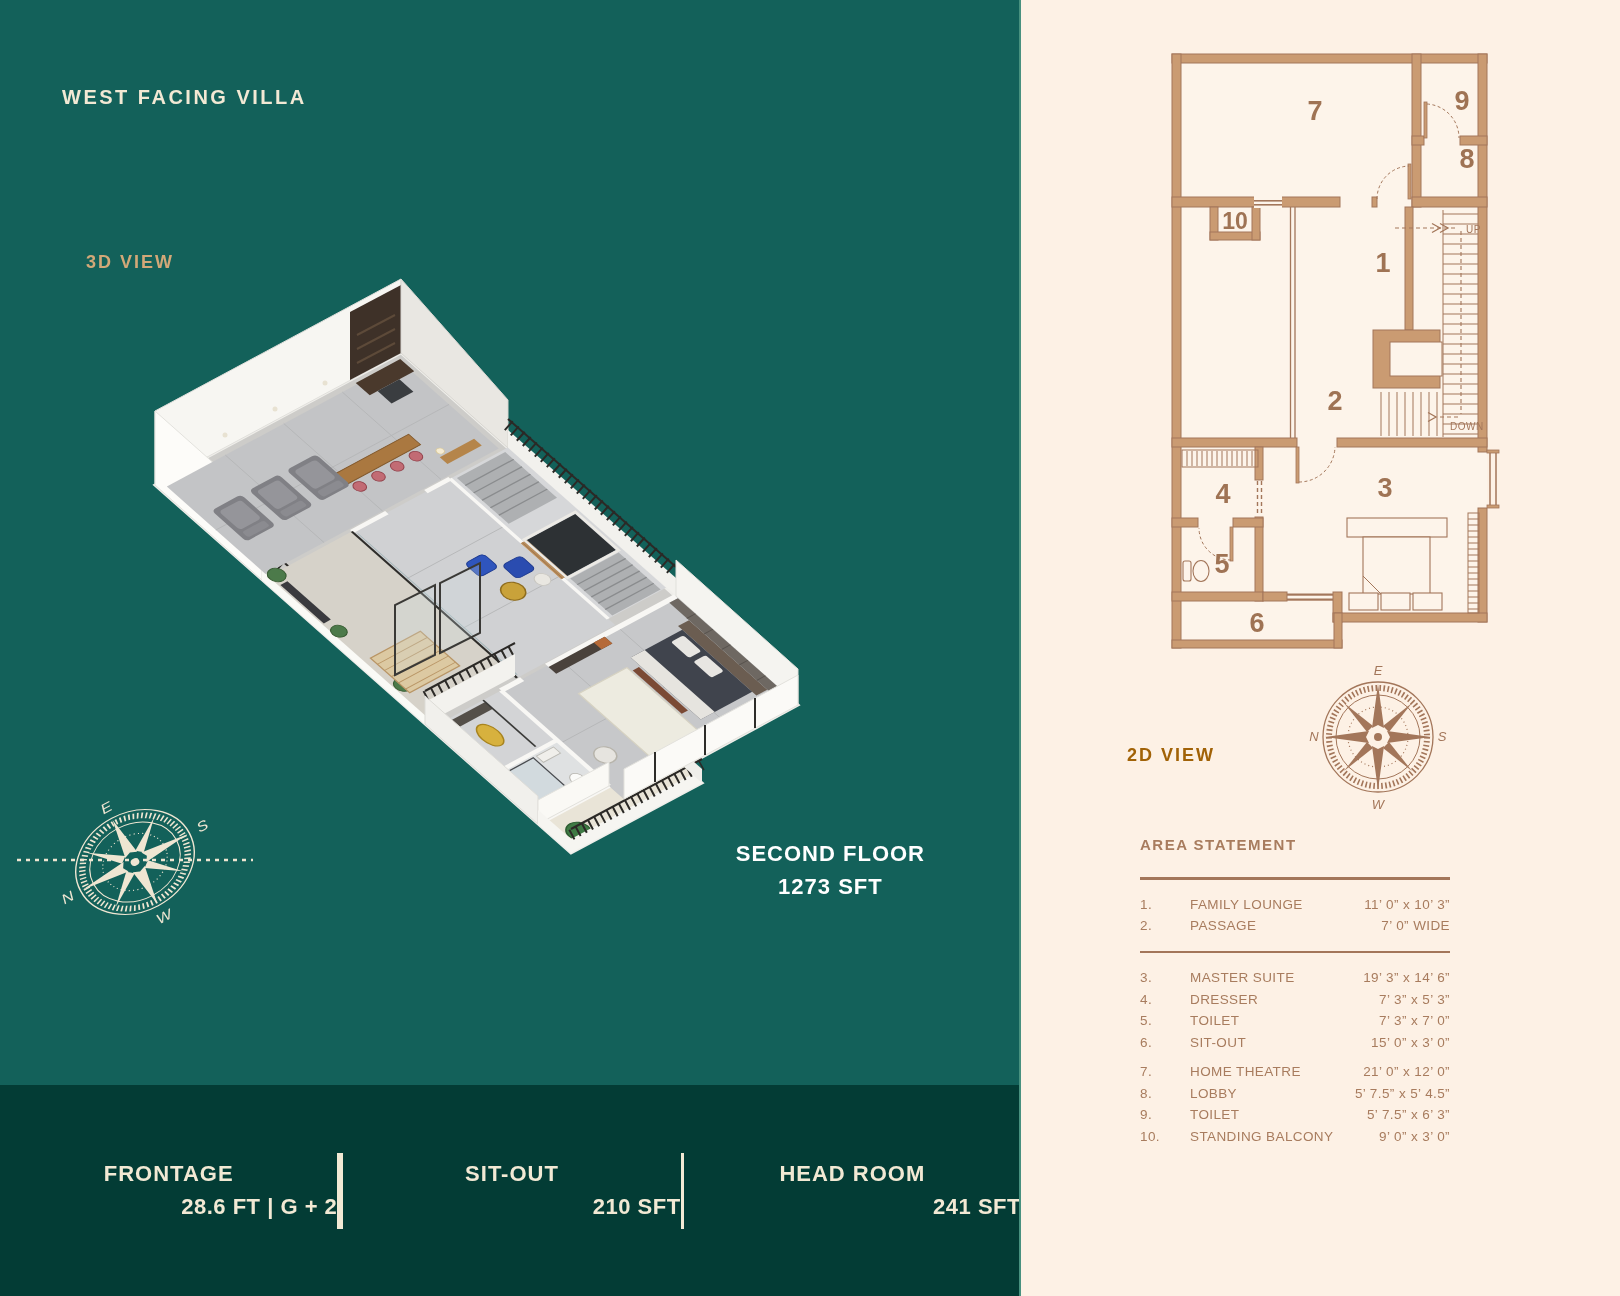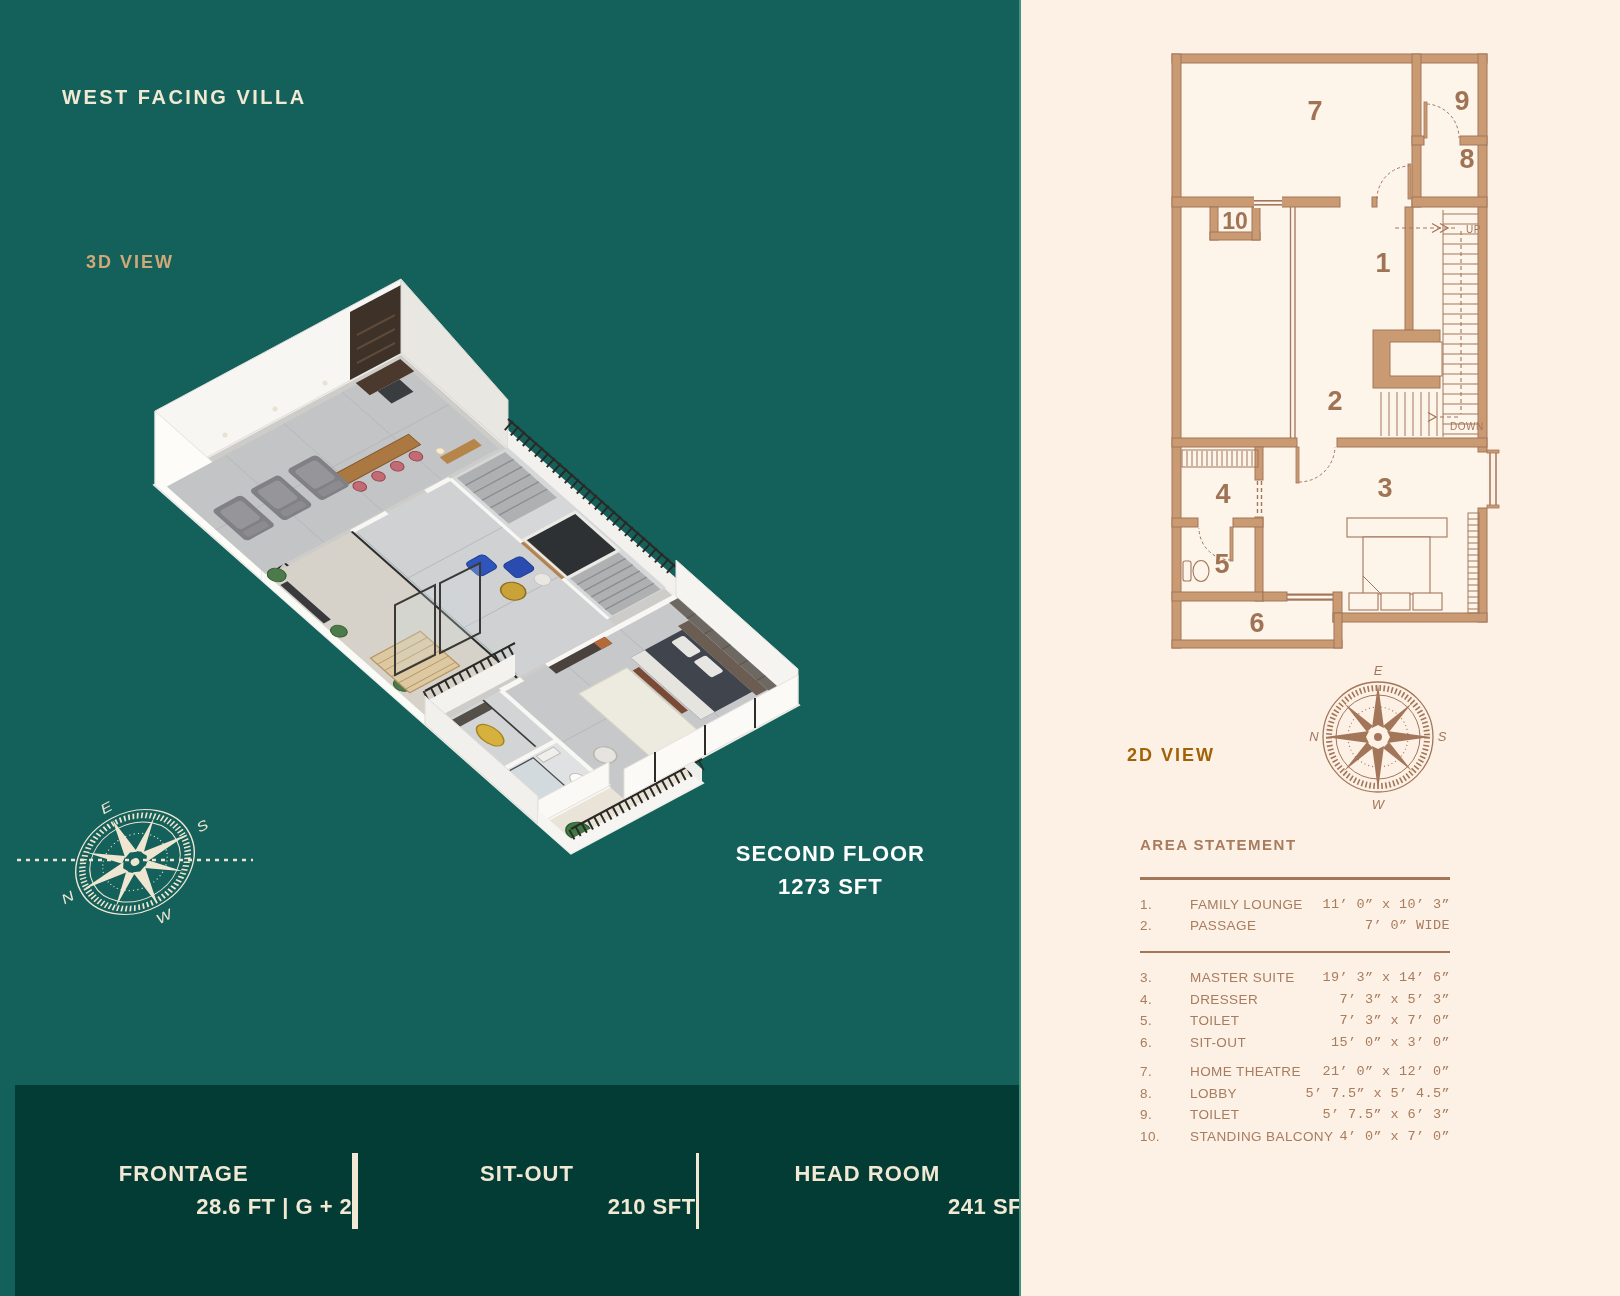--- a/index.html
+++ b/index.html
@@ -11,38 +11,38 @@
   .left-panel{position:absolute;left:0;top:0;width:1021px;height:1296px;background:#13615A;}
   .panel-edge{position:absolute;left:1019px;top:0;width:4px;height:1296px;background:#48917F;}
   .villa-title{position:absolute;left:62px;top:86px;font-size:20px;font-weight:700;
                letter-spacing:2.5px;color:#F2E9D4;}
   .view-label{font-size:18px;font-weight:700;letter-spacing:2px;color:#D2A878;}
   .view3d-label{position:absolute;left:86px;top:252px;}
   .floor-info{position:absolute;right:96px;top:843px;text-align:center;color:#ffffff;
               font-size:22px;font-weight:700;letter-spacing:1px;line-height:1.0;margin-left:40px;}
   .floor-info .l2{margin-top:11px;}
   .stats-bar{position:absolute;left:0;bottom:0;width:1021px;height:211px;background:#033C35;
-             display:flex;align-items:center;margin-left:15px;}
+             display:flex;align-items:center;}
   .stat{flex:1;text-align:center;color:#F2E9D4;}
   .stat .lbl{font-size:22px;font-weight:700;letter-spacing:1px;}
   .stat .val{font-size:22px;font-weight:700;letter-spacing:.5px;margin-top:7px;text-align:right;}
   .vline{width:3px;height:76px;background:#F2E9D4;}
 
   
   .right-panel{position:absolute;left:1021px;top:0;width:599px;height:1296px;background:#FDF1E5;}
   .view2d-label{position:absolute;left:106px;top:745px;color:#a16207;}
   .area-statement{position:absolute;left:119px;top:836px;width:310px;color:#A87C5E;}
   .as-title{font-size:15px;font-weight:700;letter-spacing:1.5px;}
   .as-rule{height:2.5px;background:#A3765A;margin-top:24px;}
   .as-rule.r2{margin-top:14px;}
   .as-group{margin-top:14px;}
   .as-group.g3{margin-top:8px;}
   .as-row{display:grid;grid-template-columns:50px 1fr auto;height:21.5px;
           align-items:center;font-size:13.5px;letter-spacing:.4px;}
-  .as-row .dim{text-align:center;font-family:Liberation Mono, monospace;}
+  .as-row .dim{text-align:center;}
 
   svg text{font-family:"Liberation Sans", sans-serif;}
   .serif{font-family:"DejaVu Serif", serif;font-style:italic;}
 </style>
 </head>
 <body>
 
 <div class="stage">
 
   <div class="left-panel">
@@ -424,18 +424,18 @@
           <span class="dim">5’ 7.5” x 5’ 4.5”</span>
         </div>
         <div class="as-row">
           <span>9.</span>
           <span>TOILET</span>
           <span class="dim">5’ 7.5” x 6’ 3”</span>
         </div>
         <div class="as-row">
           <span>10.</span>
           <span>STANDING BALCONY</span>
-          <span class="dim">4’ 0” x 7’ 0”</span>
+          <span class="dim">9’ 0” x 3’ 0”</span>
         </div>
       </div>
     </div>
   </div>
 </div>
 
 </body></html>

